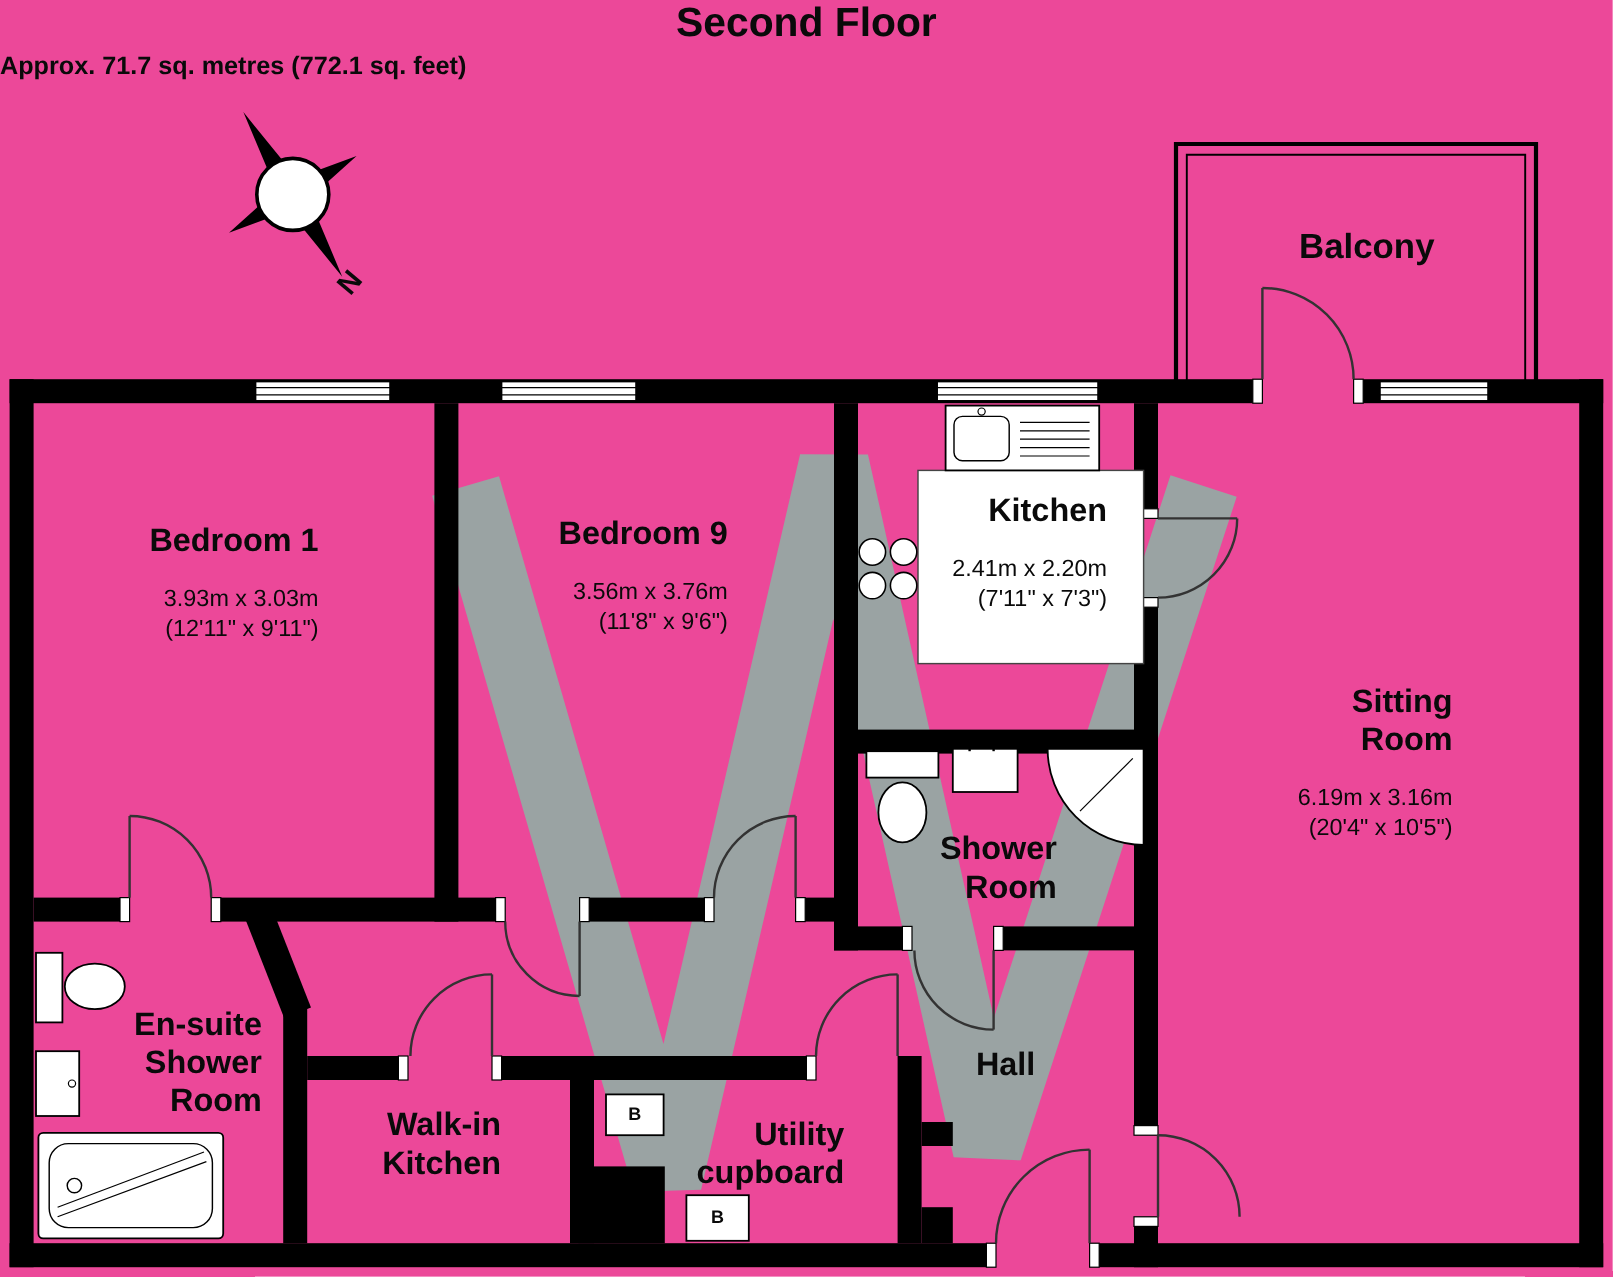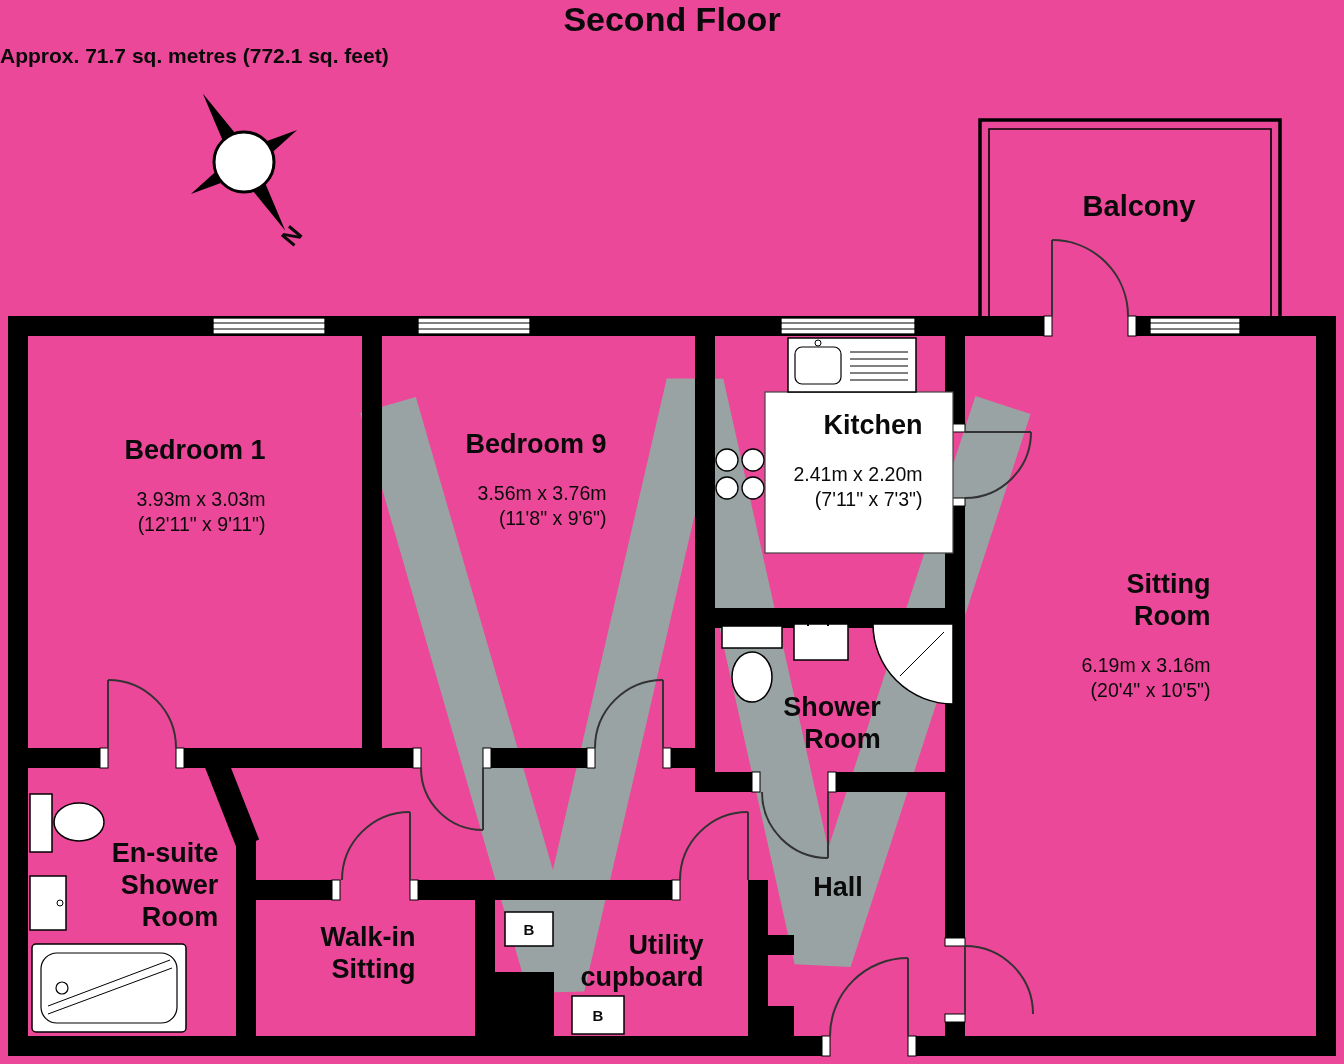--- a/index.html
+++ b/index.html
@@ -258,21 +258,21 @@
   </div>
 
   <div class="room-label" style="left:165px;top:886px;">
     <div class="room-name">En-suite
 Shower
 Room</div>
   </div>
 
   <div class="room-label" style="left:368px;top:954px;">
     <div class="room-name">Walk-in
-Sitting</div>
+Kitchen</div>
   </div>
 
   <div class="room-label" style="left:642px;top:962px;">
     <div class="room-name">Utility
 cupboard</div>
   </div>
 
   <div class="b-label" style="left:529px;top:929px;">B</div>
   <div class="b-label" style="left:598px;top:1015px;">B</div>
 

